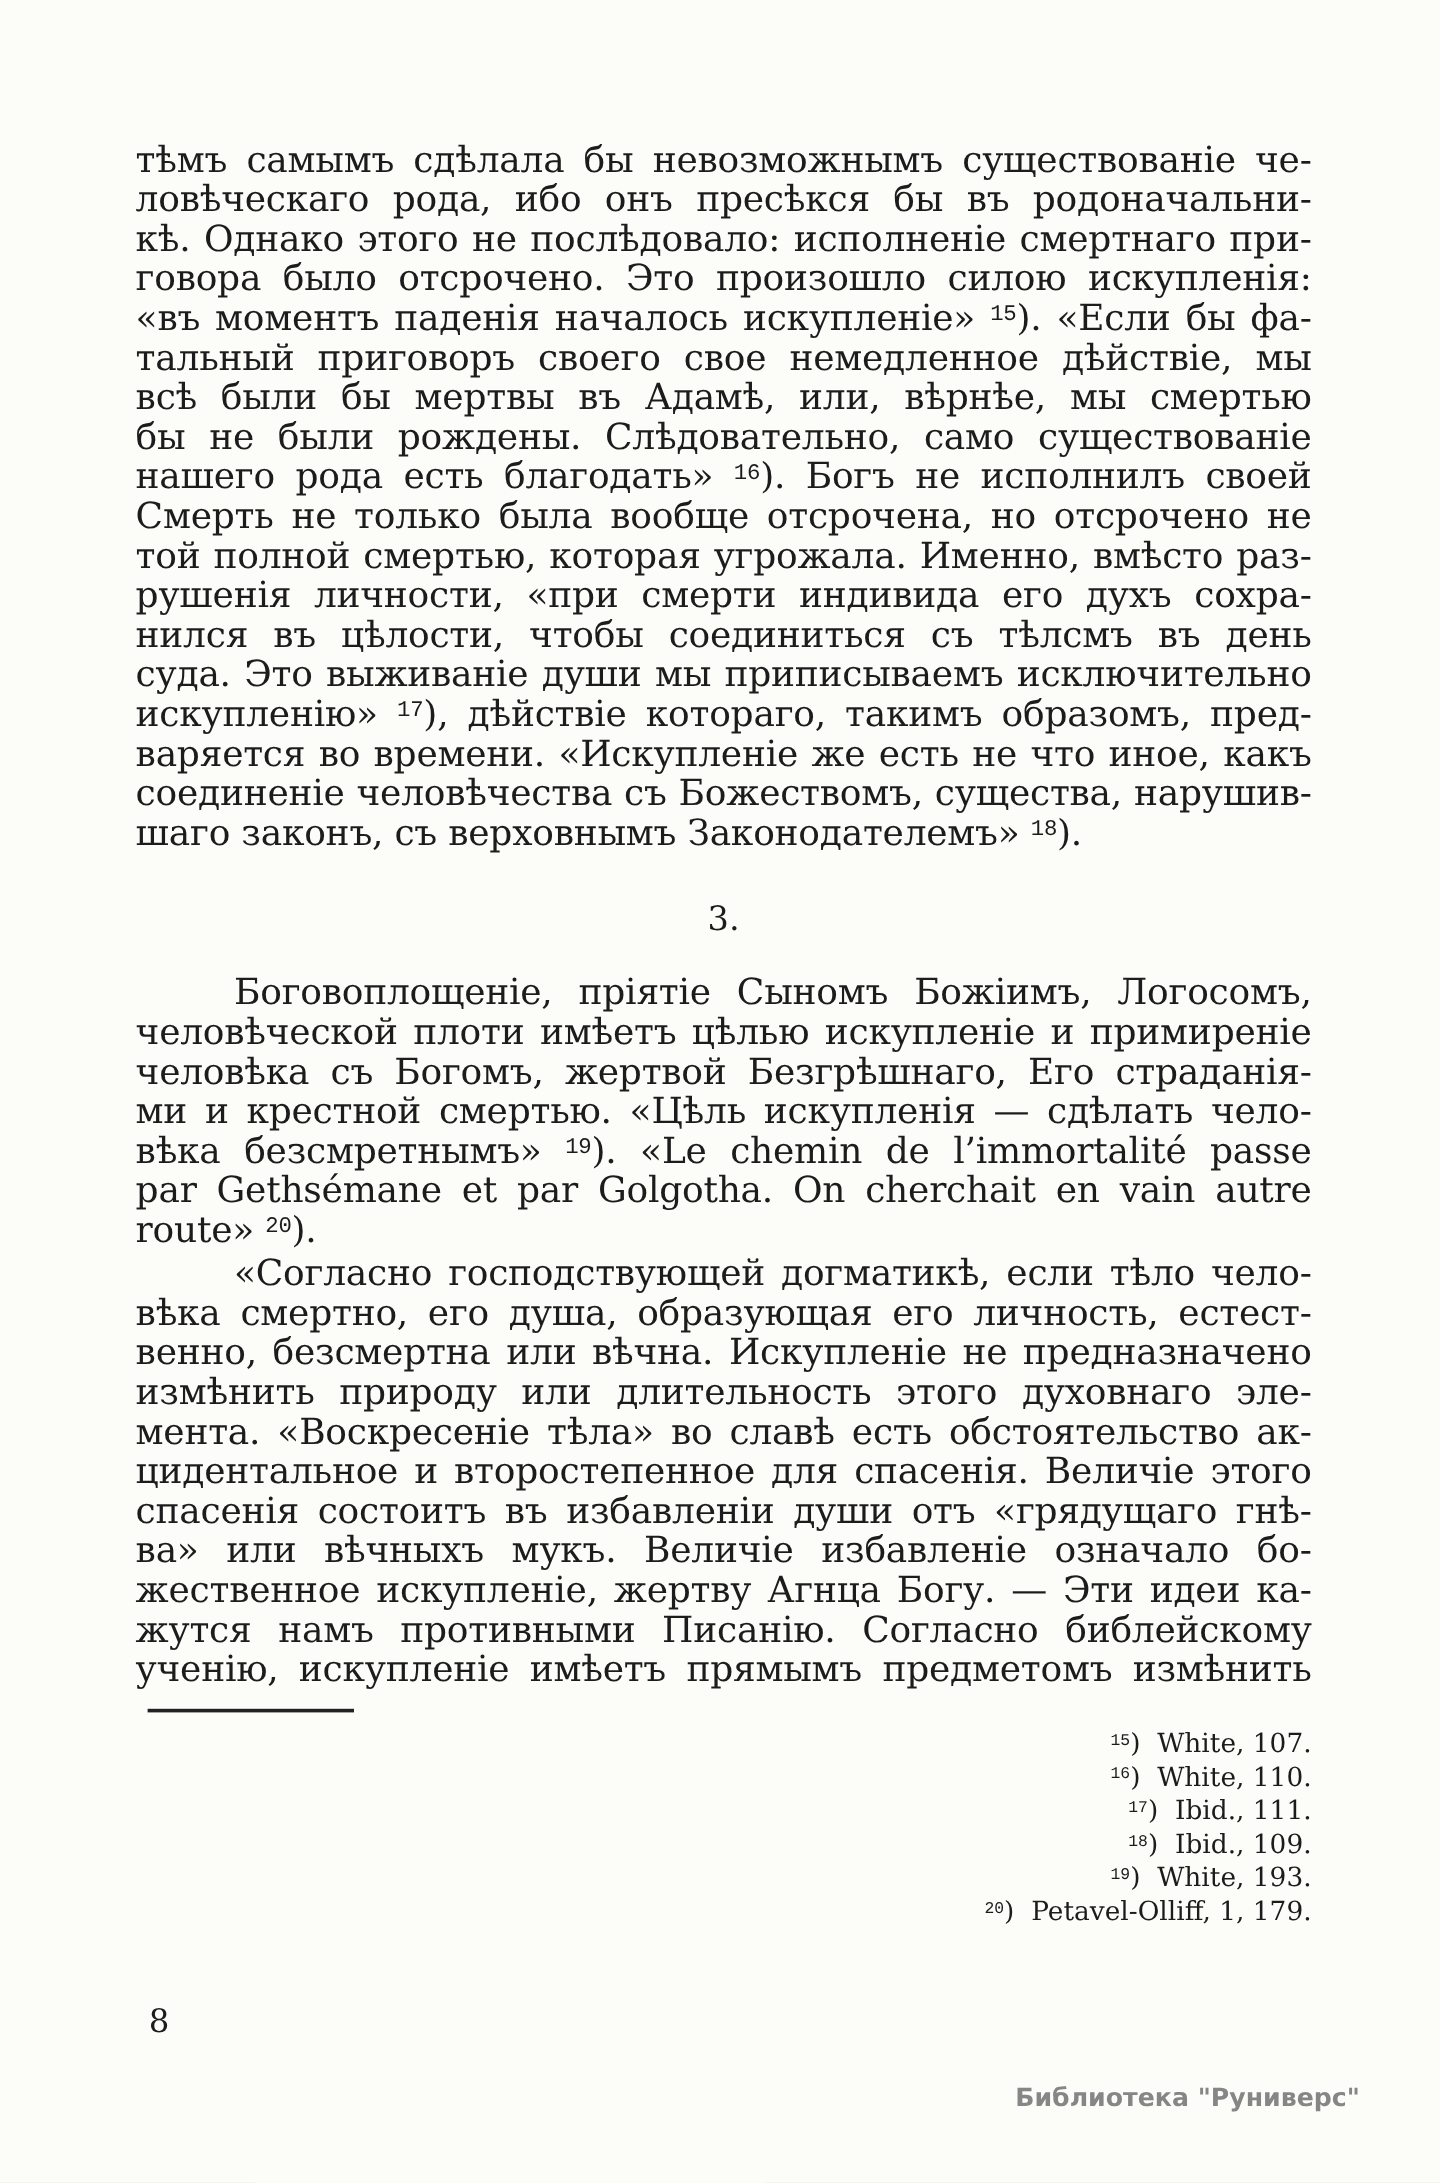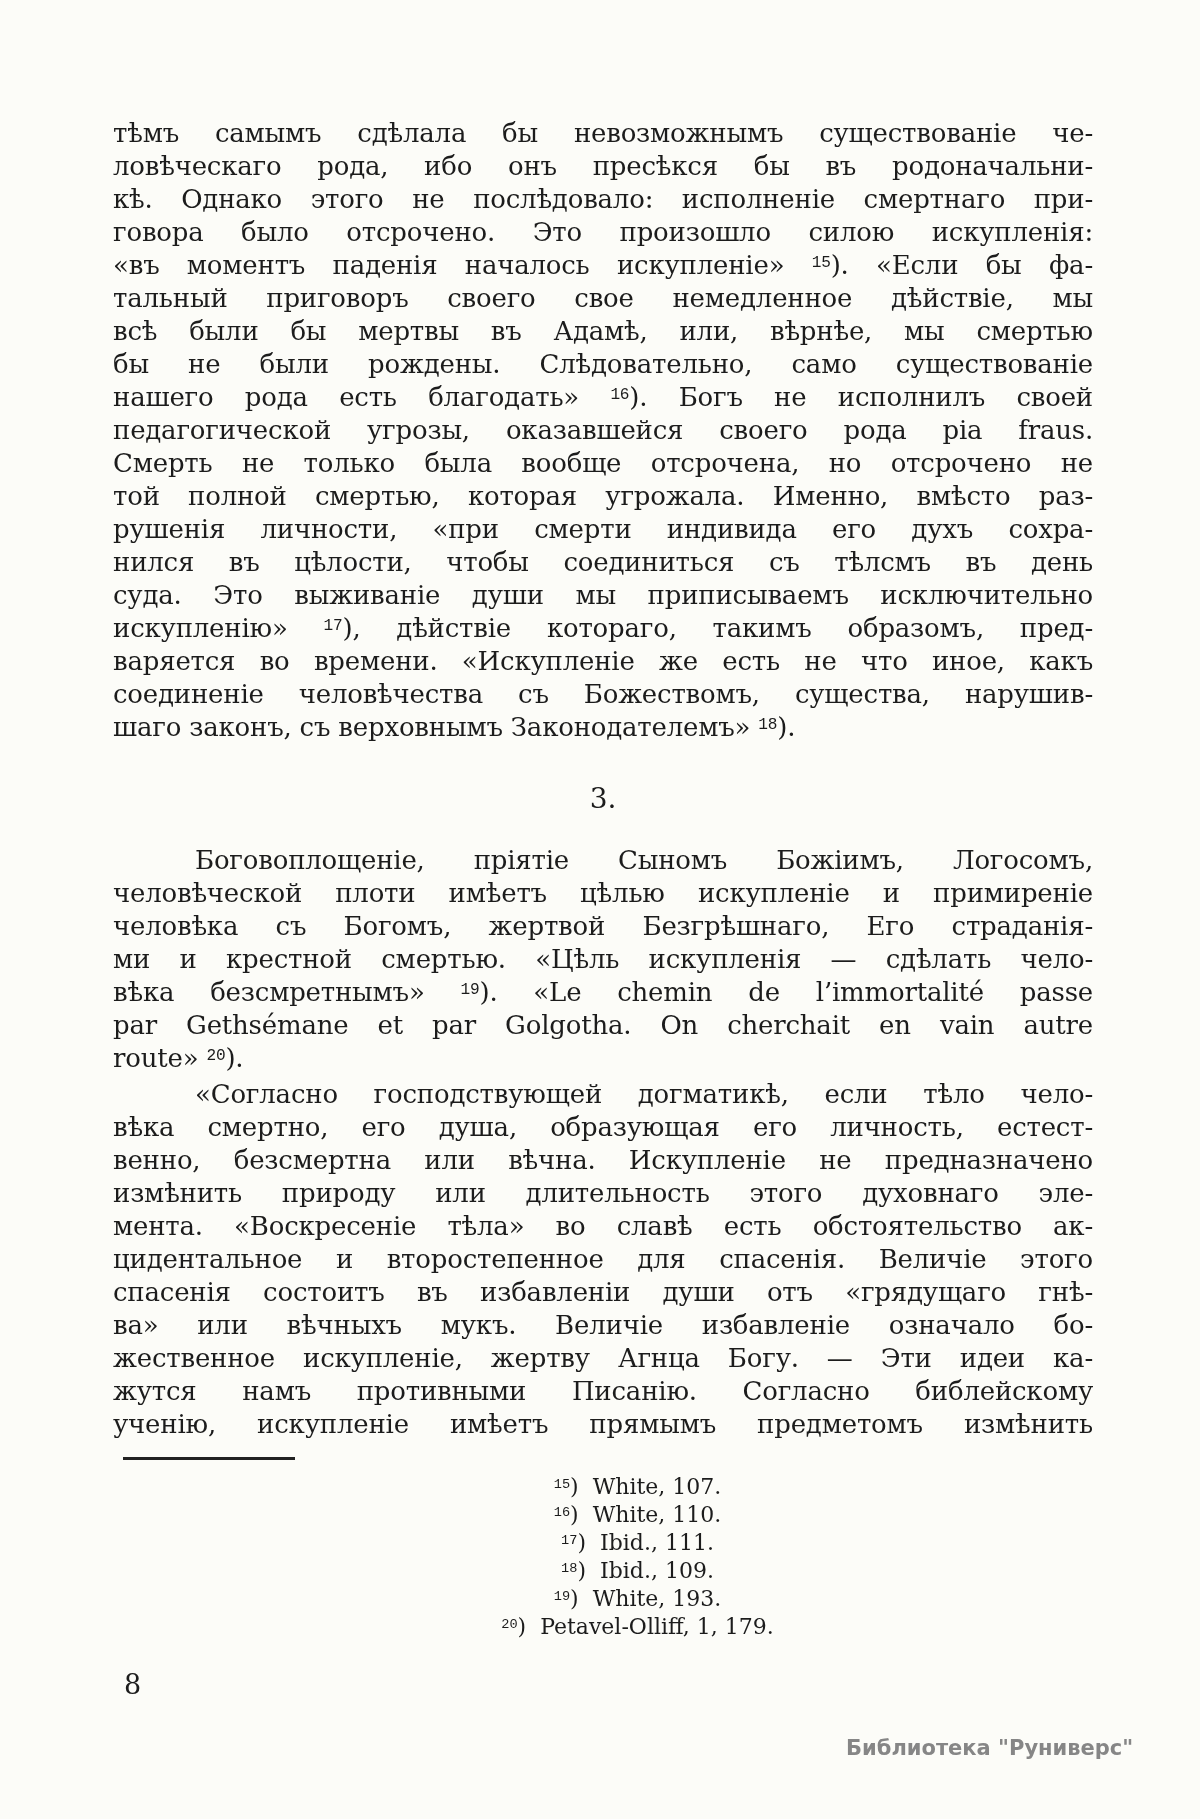--- a/index.html
+++ b/index.html
@@ -19,21 +19,21 @@
     font-family:"DejaVu Serif","Liberation Serif",serif;
     overflow:hidden;
   }
   .textblock{
     position:absolute;
     left:113px;
     top:117px;
     width:980px;
   }
   .line{
-    font-size:26px;
+    font-size:30px;
     line-height:33px;
     height:33px;
     letter-spacing:-0.2px;
     text-align:justify;
     text-align-last:justify;
     -moz-text-align-last:justify;
   }
   .line.flush{
     text-align:left;
     text-align-last:left;
@@ -65,21 +65,21 @@
     background:var(--rule);
   }
   .footnotes{
     margin-top:13px;
     padding-left:69px;
   }
   .fn-line{
     font-size:22px;
     line-height:28px;
     height:28px;
-    text-align:center;
+    text-align:right;
   }
   .page-number{
     position:absolute;
     left:124px;
     top:1670px;
     font-size:27px;
     line-height:30px;
   }
   .watermark{
     position:absolute;
@@ -100,21 +100,20 @@
     <div class="para para1">
         <div class="line">тѣмъ самымъ сдѣлала бы невозможнымъ существованіе че-</div>
         <div class="line">ловѣческаго рода, ибо онъ пресѣкся бы въ родоначальни-</div>
         <div class="line">кѣ. Однако этого не послѣдовало: исполненіе смертнаго при-</div>
         <div class="line">говора было отсрочено. Это произошло силою искупленія:</div>
         <div class="line">«въ моментъ паденія началось искупленіе» <sup>15</sup>). «Если бы фа-</div>
         <div class="line">тальный приговоръ своего свое немедленное дѣйствіе, мы</div>
         <div class="line">всѣ были бы мертвы въ Адамѣ, или, вѣрнѣе, мы смертью</div>
         <div class="line">бы не были рождены. Слѣдовательно, само существованіе</div>
         <div class="line">нашего рода есть благодать» <sup>16</sup>). Богъ не исполнилъ своей</div>
-        <div class="line">педагогической угрозы, оказавшейся своего рода pia fraus.</div>
         <div class="line">Смерть не только была вообще отсрочена, но отсрочено не</div>
         <div class="line">той полной смертью, которая угрожала. Именно, вмѣсто раз-</div>
         <div class="line">рушенія личности, «при смерти индивида его духъ сохра-</div>
         <div class="line">нился въ цѣлости, чтобы соединиться съ тѣлсмъ въ день</div>
         <div class="line">суда. Это выживаніе души мы приписываемъ исключительно</div>
         <div class="line">искупленію» <sup>17</sup>), дѣйствіе котораго, такимъ образомъ, пред-</div>
         <div class="line">варяется во времени. «Искупленіе же есть не что иное, какъ</div>
         <div class="line">соединеніе человѣчества съ Божествомъ, существа, нарушив-</div>
         <div class="line flush">шаго законъ, съ верховнымъ Законодателемъ» <sup>18</sup>).</div>
       </div>

